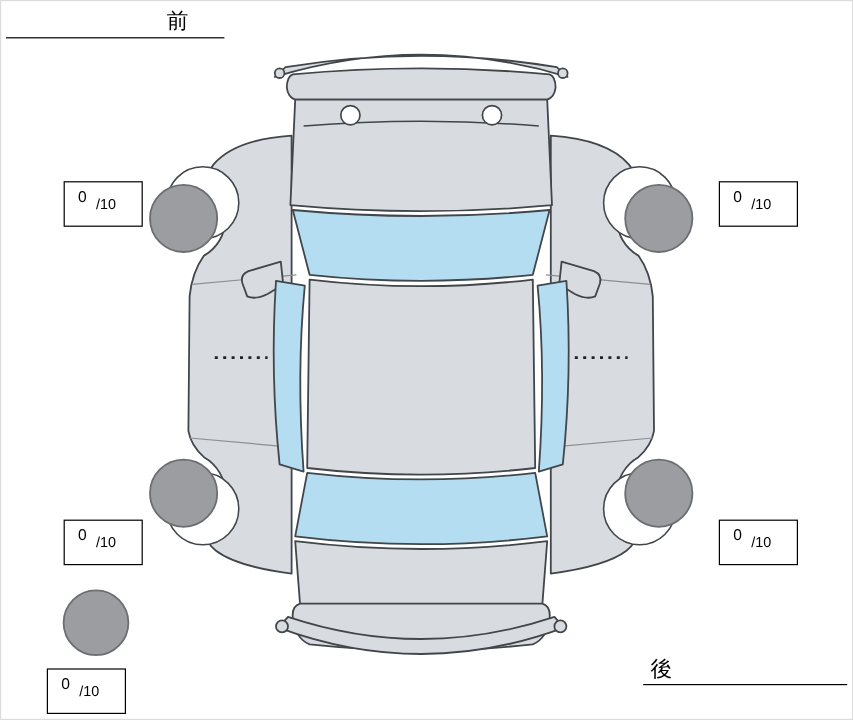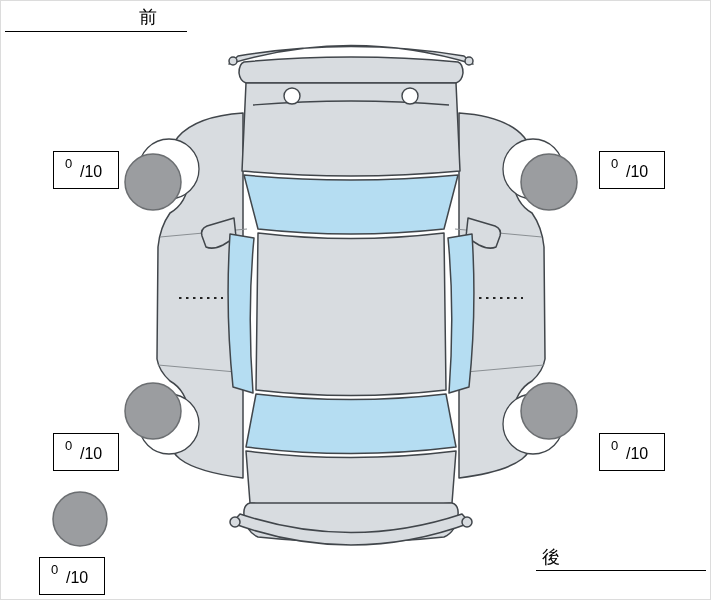--- a/index.html
+++ b/index.html
@@ -40,21 +40,21 @@
     box-sizing:border-box;
     background:#fff;
     border:1.5px solid #000;
   }
   .score-num{
     position:absolute;left:11px;top:4px;
     font-size:13px;color:var(--text,#000);
   }
   .score-den{
     position:absolute;left:26px;top:11px;
-    font-size:16px;color:var(--text,#000);
+    font-size:12px;color:var(--text,#000);
   }
 </style>
 </head>
 <body>
 
 <div id="stage">
 
   <svg id="car-svg" viewBox="0 0 711 600">
 
     <path class="body-fill" d="M 242,112 C 212,114 190,121 177,136 Q 171,144 169,151 A 35 35 0 0 1 169,212 Q 159,226 157,246 L 156,358 Q 158,370 169,380 A 35 35 0 0 1 169,441 Q 171,452 179,458 Q 196,471 242,477 L 242,112 Z"></path>

